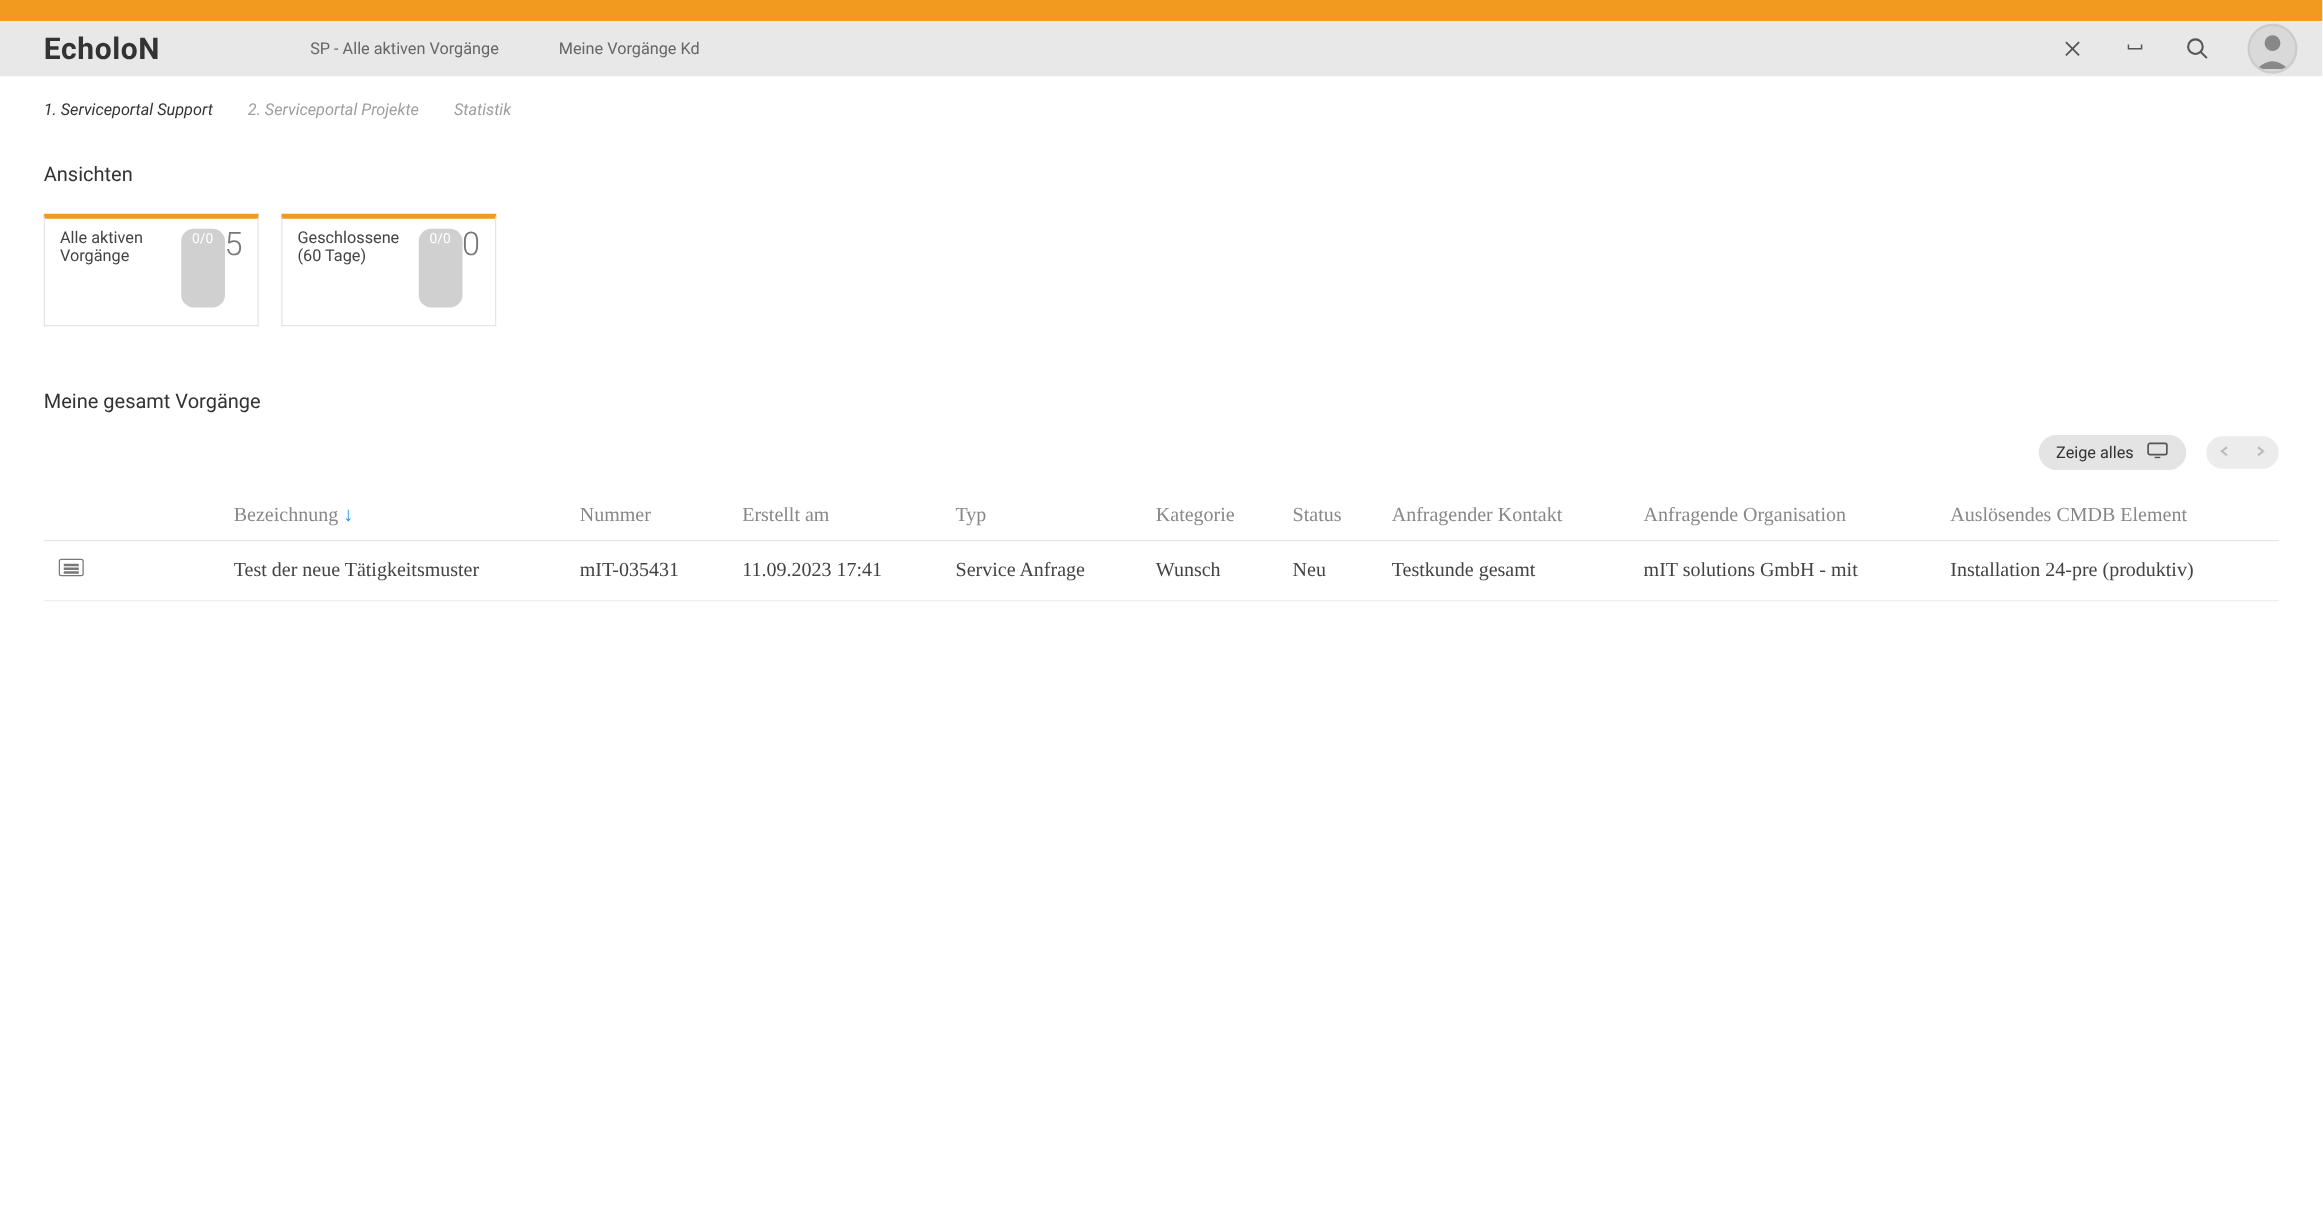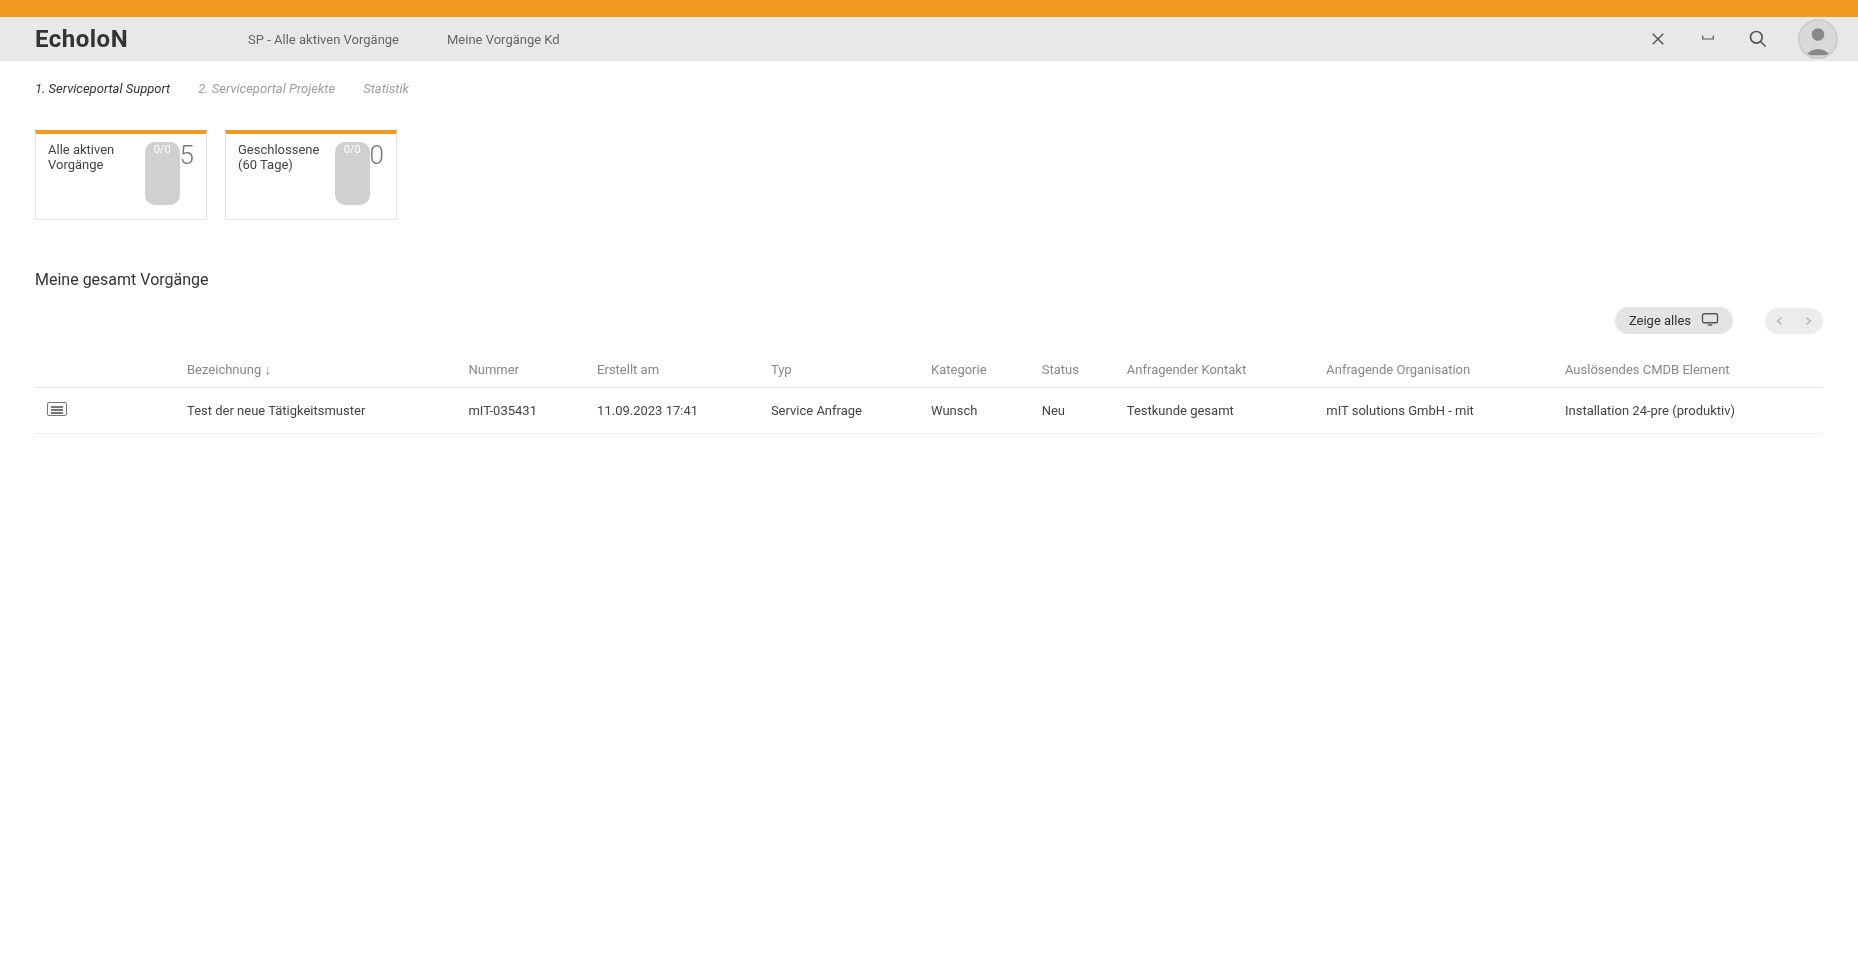--- a/index.html
+++ b/index.html
@@ -136,21 +136,21 @@
     color: #777;
     font-weight: 300;
     line-height: 1;
   }
   .list-title {
     font-size: 16px;
     color: #333;
   }
   .list-controls {
     display: flex;
-    gap: 32px;
+    gap: 16px;
     align-items: center;
     margin-left: auto;
     padding-right: 0;
     margin-bottom: 8px;
   }
   .pill {
     background: #e4e4e4;
     border-radius: 16px;
     padding: 5px 14px;
     display: flex;
@@ -166,21 +166,22 @@
     padding: 5px 10px;
     display: flex;
     align-items: center;
     gap: 18px;
     color: #bbb;
   }
   .pager-pill span { cursor: pointer; font-size: 14px;}
   table.grid {
     width: 100%;
     border-collapse: collapse;
-    font-size: 13px;
+    font-size: 16px;
+    font-family: Liberation Serif, serif;
   }
   table.grid th {
     text-align: left;
     font-weight: 400;
     color: #888;
     padding: 10px 12px;
     border-bottom: 1px solid #e5e5e5;
   }
   table.grid td {
     padding: 14px 12px;
@@ -254,20 +255,21 @@
 <div class="tabs">
   <div class="tab active">1. Serviceportal Support</div>
   <div class="tab">2. Serviceportal Projekte</div>
   <div class="tab">Statistik</div>
 </div>
 
 <div class="content">
 
   <div class="two-col">
     <div class="right-col">
+      <div class="section-title">Ansichten</div>
       <div class="views-row">
         <div class="view-card">
           <div class="vc-title">Alle aktiven Vorgänge</div>
           <div class="vc-badge">0/0</div>
           <div class="vc-count">5</div>
         </div>
         <div class="view-card">
           <div class="vc-title">Geschlossene (60 Tage)</div>
           <div class="vc-badge">0/0</div>
           <div class="vc-count">0</div>

